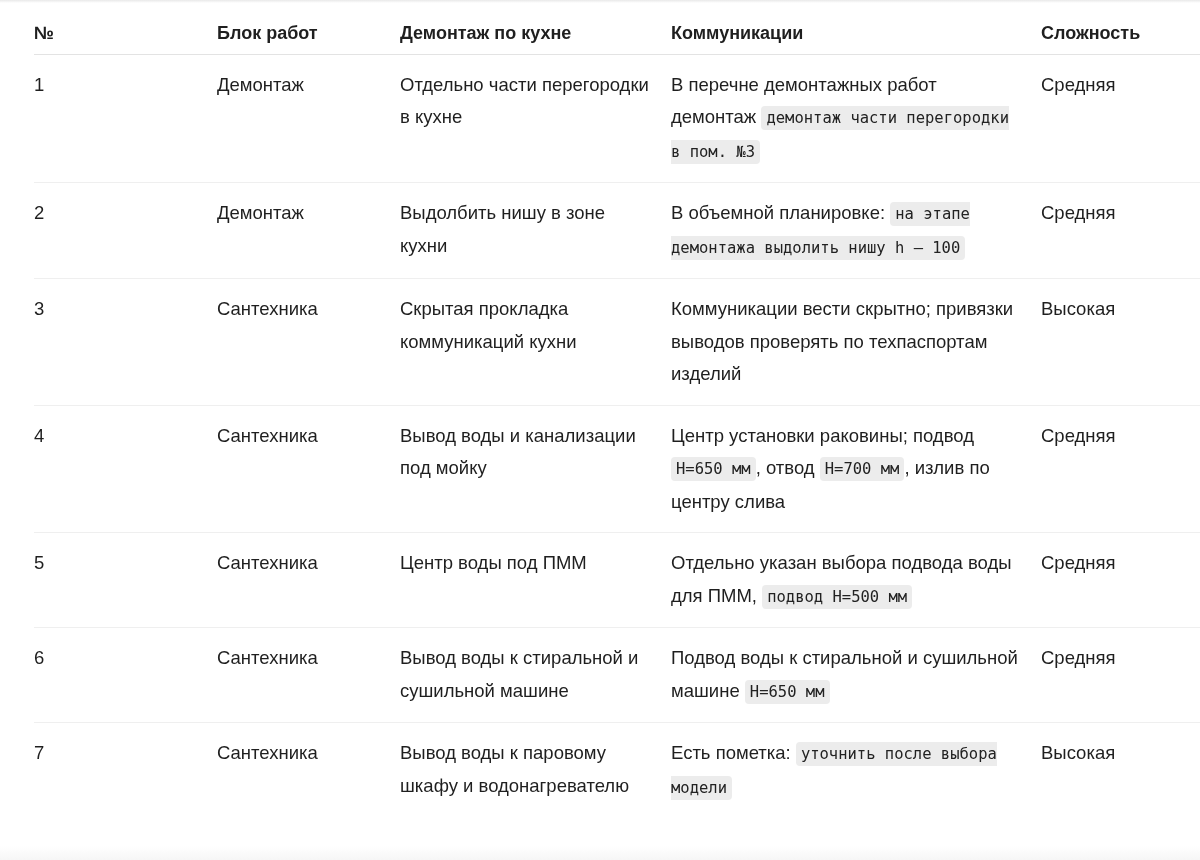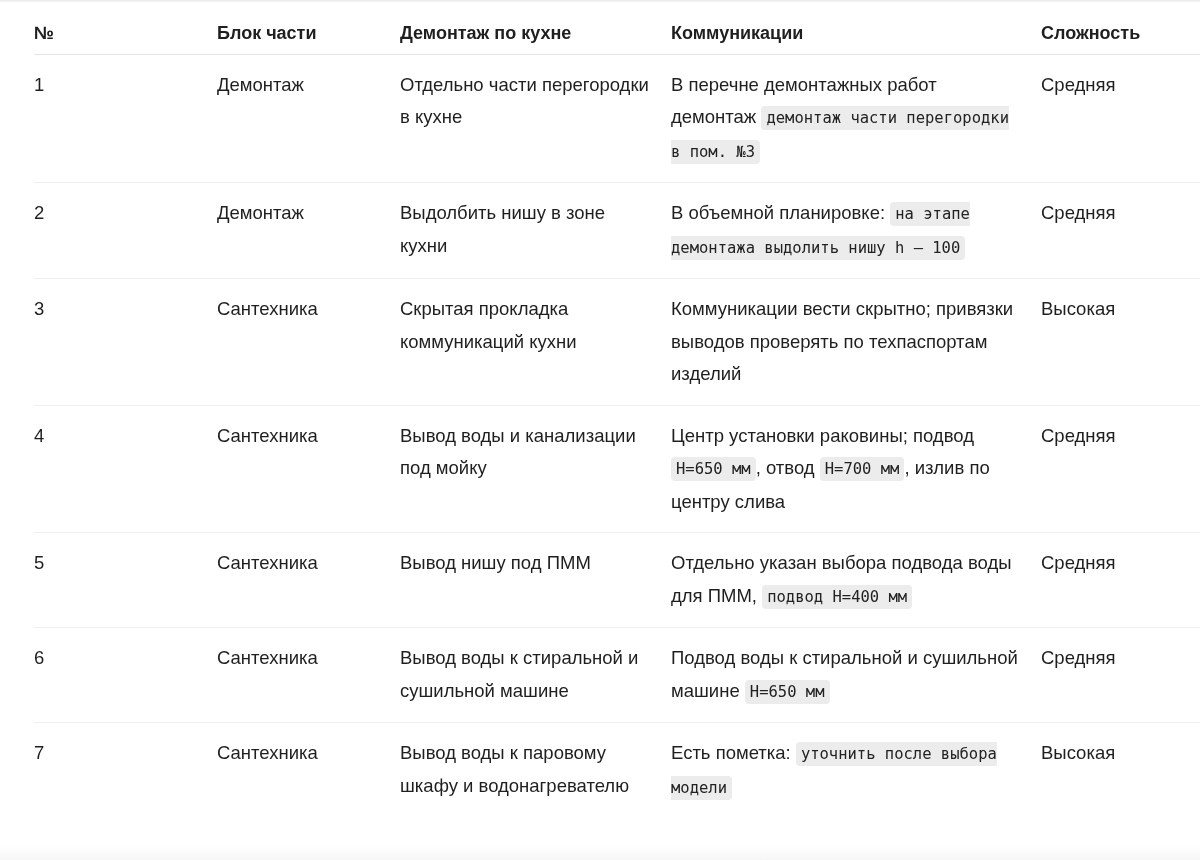--- a/index.html
+++ b/index.html
@@ -50,21 +50,21 @@
     <colgroup>
         <col class="c1">
         <col class="c2">
         <col class="c3">
         <col class="c4">
         <col class="c5">
       </colgroup>
     <thead>
       <tr>
         <th>№</th>
-        <th>Блок части</th>
+        <th>Блок работ</th>
         <th>Демонтаж по кухне</th>
         <th>Коммуникации</th>
         <th>Сложность</th>
       </tr>
     </thead>
     <tbody>
       <tr>
         <td>1</td>
         <td>Демонтаж</td>
         <td>Отдельно части перегородки в кухне</td>
@@ -88,22 +88,22 @@
       <tr>
         <td>4</td>
         <td>Сантехника</td>
         <td>Вывод воды и канализации под мойку</td>
         <td><span>Центр установки раковины; подвод </span><code>H=650 мм</code><span>, отвод </span><code>H=700 мм</code><span>, излив по центру слива</span></td>
         <td>Средняя</td>
       </tr>
       <tr>
         <td>5</td>
         <td>Сантехника</td>
-        <td>Вывод нишу под ПММ</td>
-        <td><span>Отдельно указан выбора подвода воды для ПММ, </span><code>подвод H=400 мм</code></td>
+        <td>Центр воды под ПММ</td>
+        <td><span>Отдельно указан выбора подвода воды для ПММ, </span><code>подвод H=500 мм</code></td>
         <td>Средняя</td>
       </tr>
       <tr>
         <td>6</td>
         <td>Сантехника</td>
         <td>Вывод воды к стиральной и сушильной машине</td>
         <td><span>Подвод воды к стиральной и сушильной машине </span><code>H=650 мм</code></td>
         <td>Средняя</td>
       </tr>
       <tr class="last">

